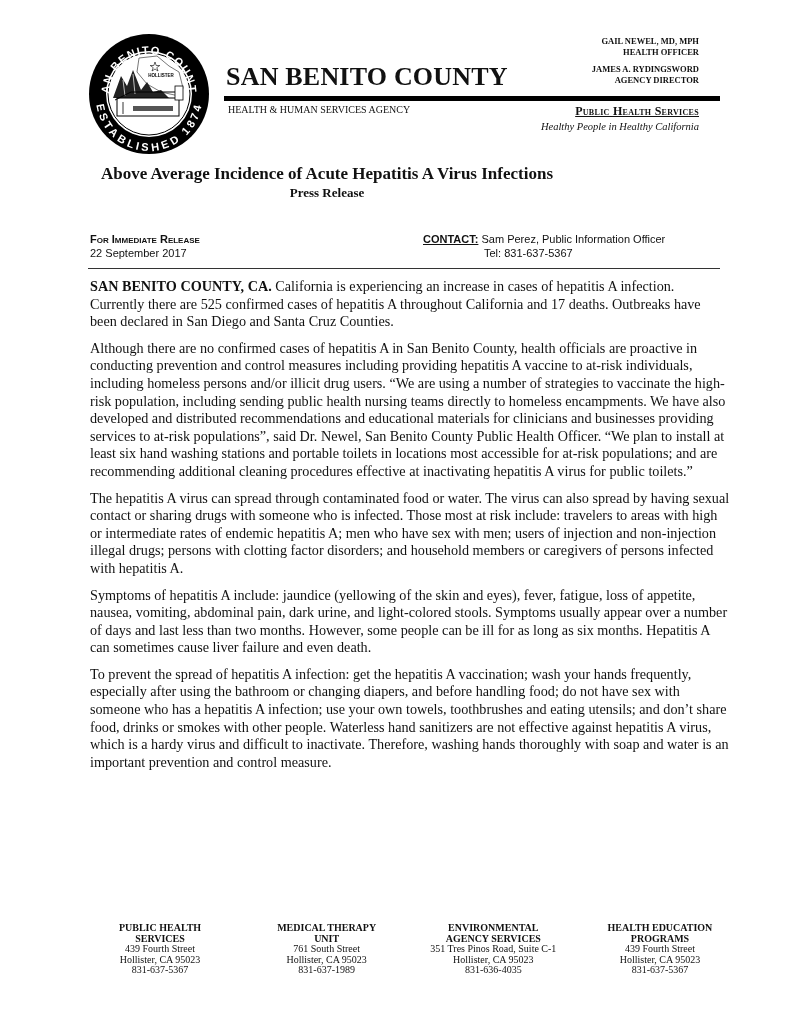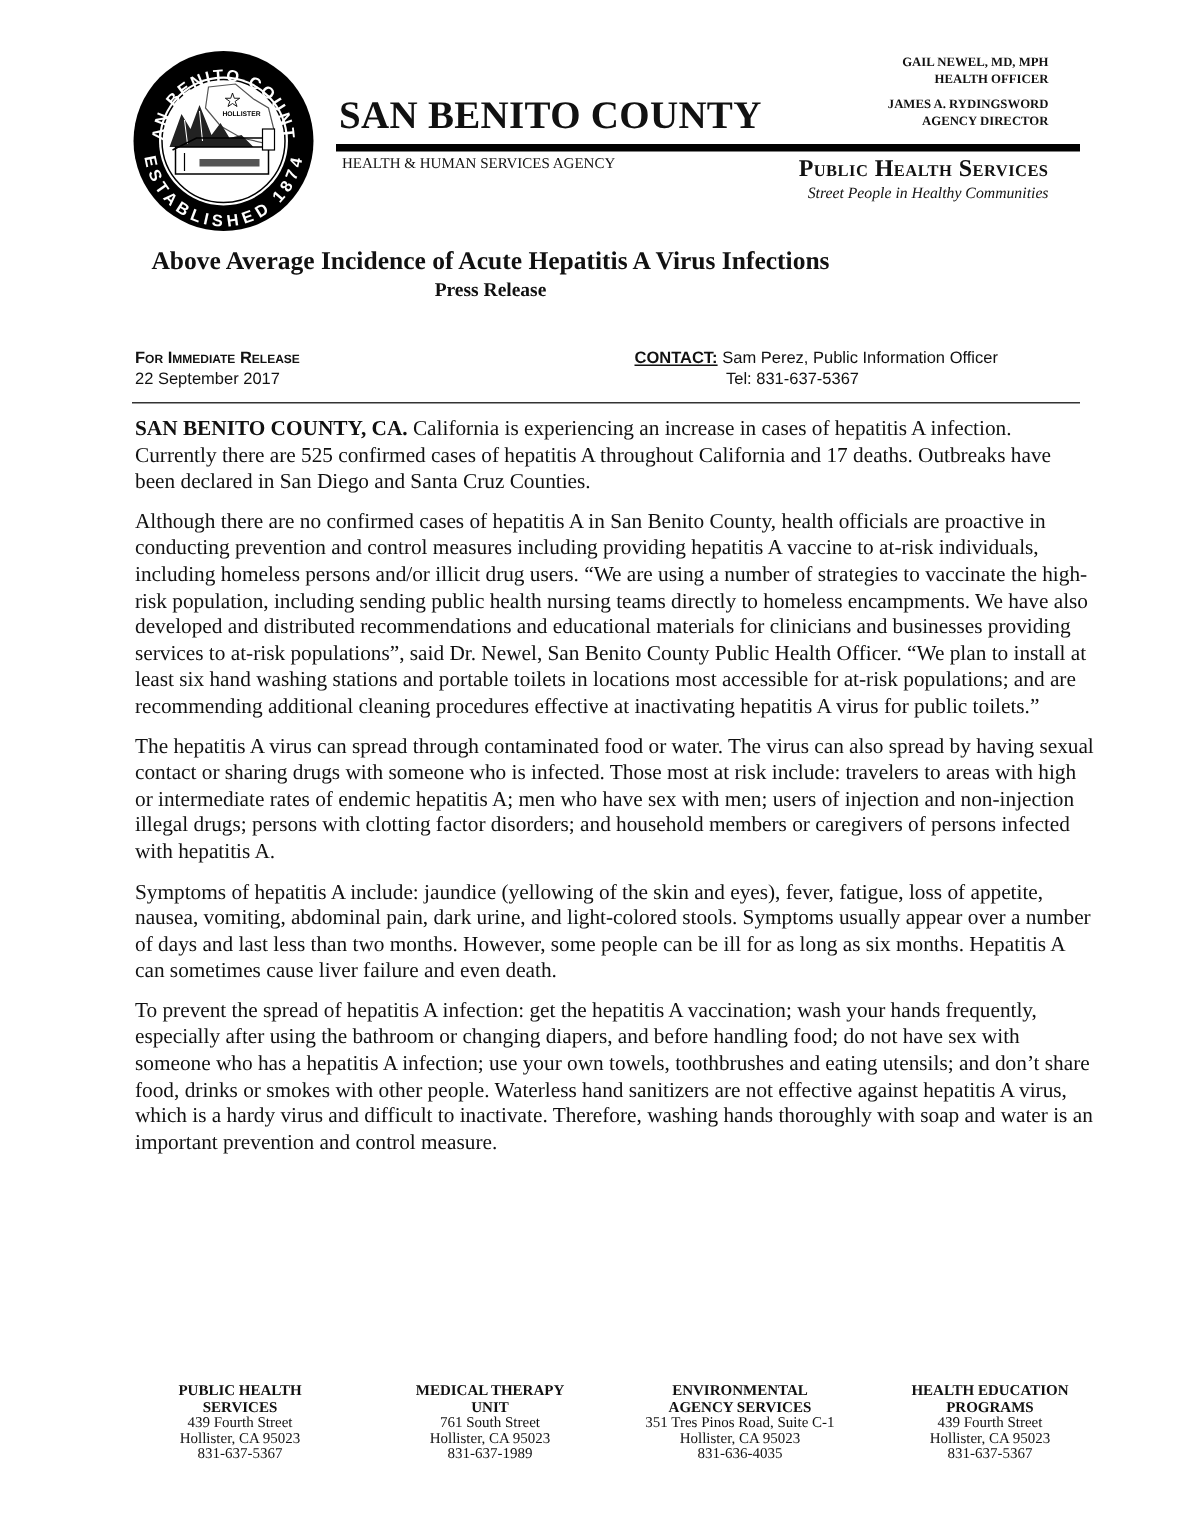--- a/index.html
+++ b/index.html
@@ -9,21 +9,21 @@
   .abs { position: absolute; }
 
   
   .seal { left: 87px; top: 32px; width: 124px; height: 124px; }
   .county-name { left: 226px; top: 62px; font-size: 26px; font-weight: bold; letter-spacing: 0.2px; white-space: nowrap; }
   .agency-name { left: 228px; top: 104px; font-size: 10px; white-space: nowrap; }
   .rule-thick { left: 224px; top: 96px; width: 496px; height: 5px; background: #000; }
   .officials { right: 92px; top: 36px; text-align: right; font-size: 8.5px; font-weight: bold; line-height: 11px; }
   .officials .block { margin-bottom: 6px; }
   .phs { right: 92px; top: 104px; text-align: right; }
-  .phs-title { font-size: 16px; font-weight: bold; font-variant: small-caps; letter-spacing: 0.3px; }
+  .phs-title { font-size: 12px; font-weight: bold; font-variant: small-caps; letter-spacing: 0.3px; text-decoration: underline; }
   .phs-motto { font-size: 10.5px; font-style: italic; margin-top: 2px; }
 
   
   .title-wrap { left: 0; width: 654px; top: 164px; text-align: center; }
   .doc-title { font-size: 17px; font-weight: bold; }
   .doc-subtitle { font-size: 13px; font-weight: bold; margin-top: 1px; }
 
   
   .release { left: 90px; top: 232px; font-size: 11px; line-height: 14px; }
   .release .tag { font-weight: bold; font-variant: small-caps; font-size: 11px; }
@@ -87,21 +87,21 @@
     <div>HEALTH OFFICER</div>
   </div>
   <div class="block">
     <div>JAMES A. RYDINGSWORD</div>
     <div>AGENCY DIRECTOR</div>
   </div>
 </div>
 
 <div class="abs phs serif">
   <div class="phs-title">Public Health Services</div>
-  <div class="phs-motto">Street People in Healthy Communities</div>
+  <div class="phs-motto">Healthy People in Healthy California</div>
 </div>
 
 <div class="abs title-wrap serif">
   <div class="doc-title">Above Average Incidence of Acute Hepatitis A Virus Infections</div>
   <div class="doc-subtitle">Press Release</div>
 </div>
 
 <div class="abs release sans">
   <div class="tag">For Immediate Release</div>
   <div>22 September 2017</div>

